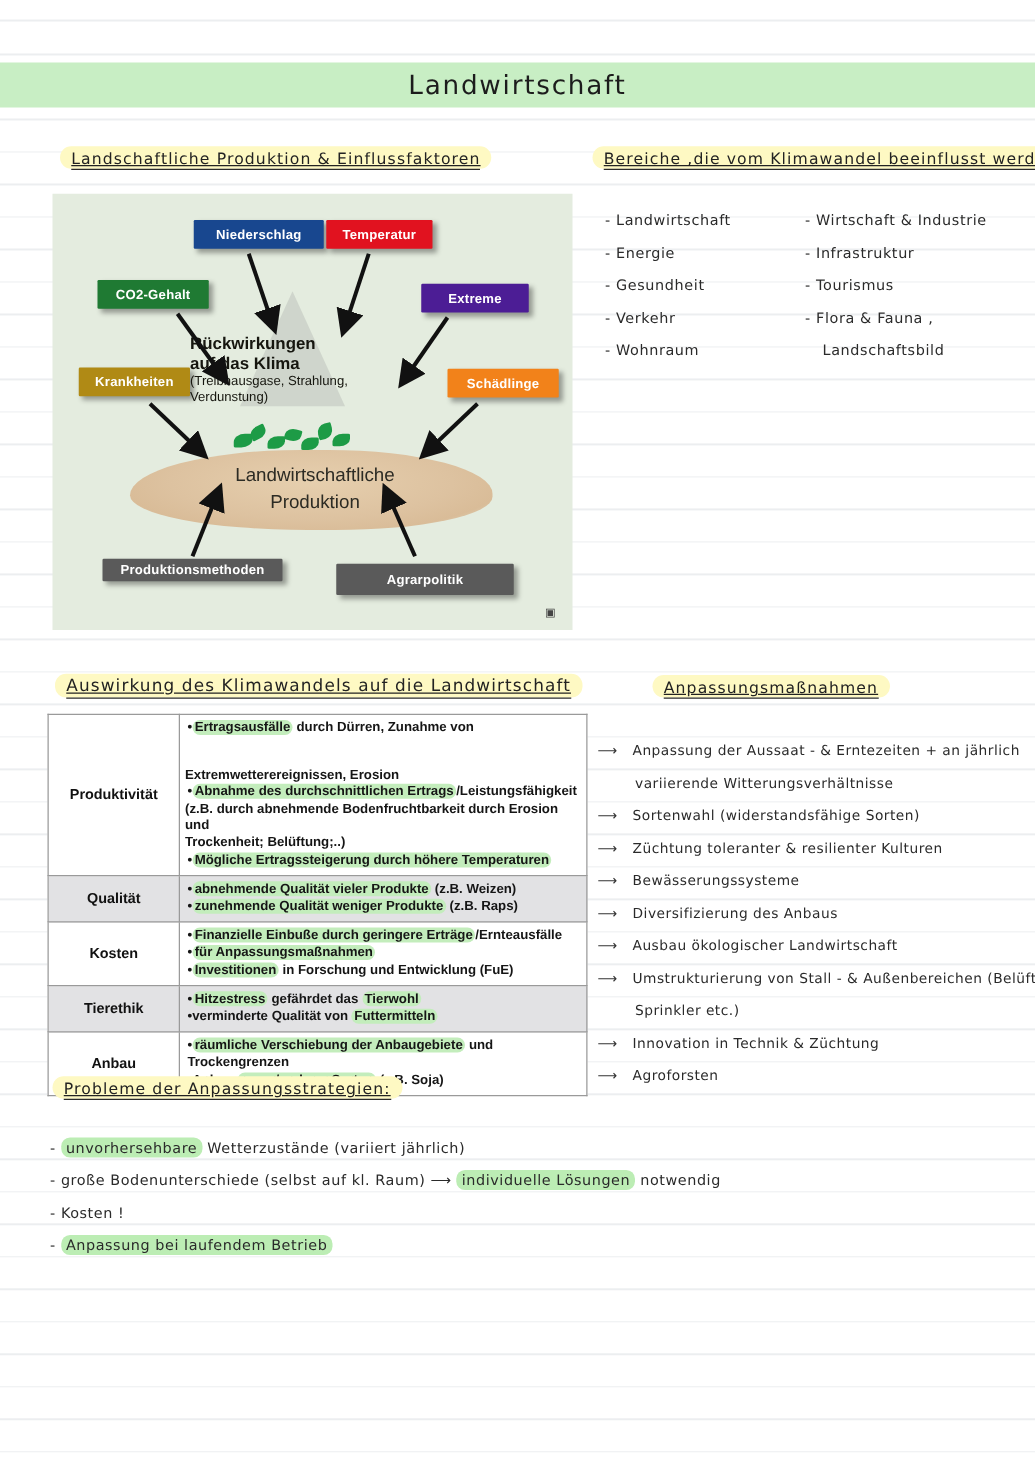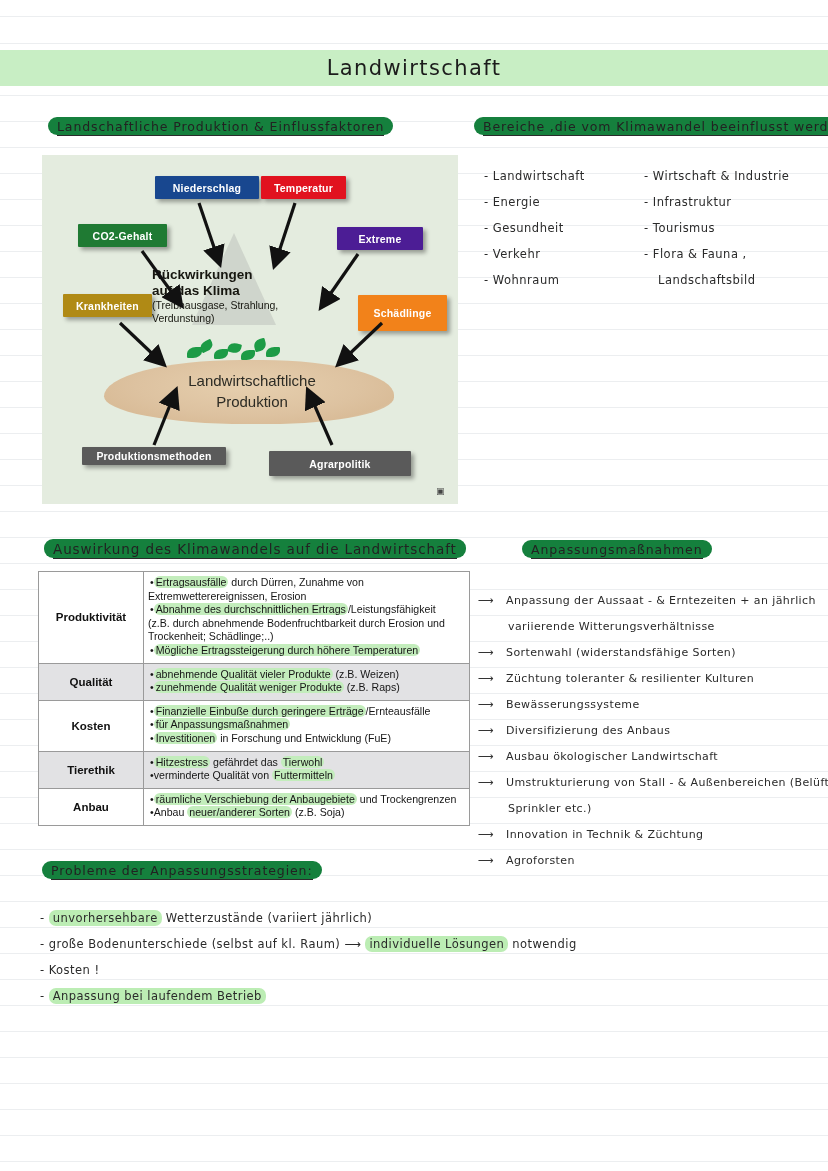--- a/index.html
+++ b/index.html
@@ -33,24 +33,25 @@
     font-family:"DejaVu Sans", sans-serif;
     font-size:21px;letter-spacing:1.4px;color:#1c1c1c;
     line-height:32px;
   }
 
   
   .hl-head{
     position:absolute;
     font-family:"DejaVu Sans", sans-serif;
     font-size:12.5px;letter-spacing:.9px;color:#222;
-    background:#15803d;
+    background:#fef9c3;
     border-radius:9px;
     padding:2px 9px 1px 9px;
     white-space:nowrap;
+    text-decoration:underline;
   }
   .hl-head .ul{
     border-bottom:1.4px solid #2b2b2b;
     padding-bottom:1px;
   }
 
   
   .diagram{
     position:absolute;left:42px;top:155px;width:416px;height:349px;
     background:#e4ecdf;
@@ -63,21 +64,21 @@
     display:flex;align-items:center;justify-content:center;
     box-shadow:3px 3px 4px rgba(0,0,0,.35);
     border-radius:1px;
     letter-spacing:.2px;
   }
   .d-nieder{left:113px;top:21px;width:104px;height:23px;background:#18478f;}
   .d-temp  {left:219px;top:21px;width:85px;height:23px;background:#e1121f;}
   .d-co2   {left:36px;top:69px;width:89px;height:23px;background:#1f7a33;}
   .d-extr  {left:295px;top:72px;width:86px;height:23px;background:#4c1d95;}
   .d-krank {left:21px;top:139px;width:89px;height:23px;background:#b08a15;}
-  .d-schad {left:316px;top:140px;width:89px;height:36px;background:#f2821a;}
+  .d-schad {left:316px;top:140px;width:89px;height:23px;background:#f2821a;}
   .d-prod  {left:40px;top:292px;width:144px;height:18px;background:#5a5a5a;}
   .d-agrar {left:227px;top:296px;width:142px;height:25px;background:#5a5a5a;}
 
   .d-center{
     position:absolute;left:110px;top:112px;width:200px;
     text-align:left;color:#16160f;
     font-family:"Liberation Sans", sans-serif;
   }
   .d-center .big{font-size:13.5px;font-weight:bold;line-height:16px;}
   .d-center .small{font-size:10.5px;line-height:13px;}
@@ -112,21 +113,21 @@
   }
   .tbl td{border:1px solid #9a9a9a;vertical-align:middle;}
   .tbl .cat{
     width:100px;text-align:center;font-weight:bold;font-size:11.5px;color:#111;
     padding:4px 2px;
   }
   .tbl .body{padding:4px 6px 5px 6px;font-size:10.6px;color:#151515;line-height:13.6px;}
   .tbl tr.shade td{background:#e2e2e4;}
   .tbl ul{margin:0;padding:0 0 0 14px;list-style:disc;}
   .tbl ul li{margin:0;padding:0;}
-  .tbl .plain{padding-left:0;list-style:none;}
+  .tbl .plain{padding-left:0;list-style:none;font-weight:bold;}
   .tbl .plain li{text-indent:0;}
   .tbl .plain li::before{content:"\2022 ";}
   .g{background:#c3edbc;border-radius:6px;padding:0 2px;}
 
   .arrows-list{position:absolute;left:478px;top:588px;width:350px;}
   .arrows-list .row{
     font-family:"DejaVu Sans", sans-serif;
     font-size:11px;color:#2a2a2a;letter-spacing:.4px;
     line-height:26px;height:26px;white-space:nowrap;
   }
@@ -248,24 +249,24 @@
     <span class="ul">Anpassungsmaßnahmen</span>
   </div>
 
   <table class="tbl">
     <tbody>
         <tr>
           <td class="cat">Produktivität</td>
           <td class="body">
             <ul class="plain">
               <li><span class="g">Ertragsausfälle</span><span> durch Dürren, Zunahme von</span></li>
-              <li class="nb" style="list-style: none; padding-left: 0px; margin-left: -2px;"><span>Extremwetterereignissen, Erosion</span></li>
+              <li class="nb" style="list-style: none; padding-left: 0px; margin-left: -2px; margin-top: 24px;"><span>Extremwetterereignissen, Erosion</span></li>
               <li><span class="g">Abnahme des durchschnittlichen Ertrags</span><span>/Leistungsfähigkeit</span></li>
               <li class="nb" style="list-style: none; padding-left: 0px; margin-left: -2px;"><span>(z.B. durch abnehmende Bodenfruchtbarkeit durch Erosion und</span></li>
-              <li class="nb" style="list-style: none; padding-left: 0px; margin-left: -2px;"><span>Trockenheit; Schädlinge;..)</span></li>
+              <li class="nb" style="list-style: none; padding-left: 0px; margin-left: -2px;"><span>Trockenheit; Belüftung;..)</span></li>
               <li><span class="g">Mögliche Ertragssteigerung durch höhere Temperaturen</span></li>
             </ul>
           </td>
         </tr>
         <tr class="shade">
           <td class="cat">Qualität</td>
           <td class="body">
             <ul class="plain">
               <li><span class="g">abnehmende Qualität vieler Produkte</span><span> (z.B. Weizen)</span></li>
               <li><span class="g">zunehmende Qualität weniger Produkte</span><span> (z.B. Raps)</span></li>

